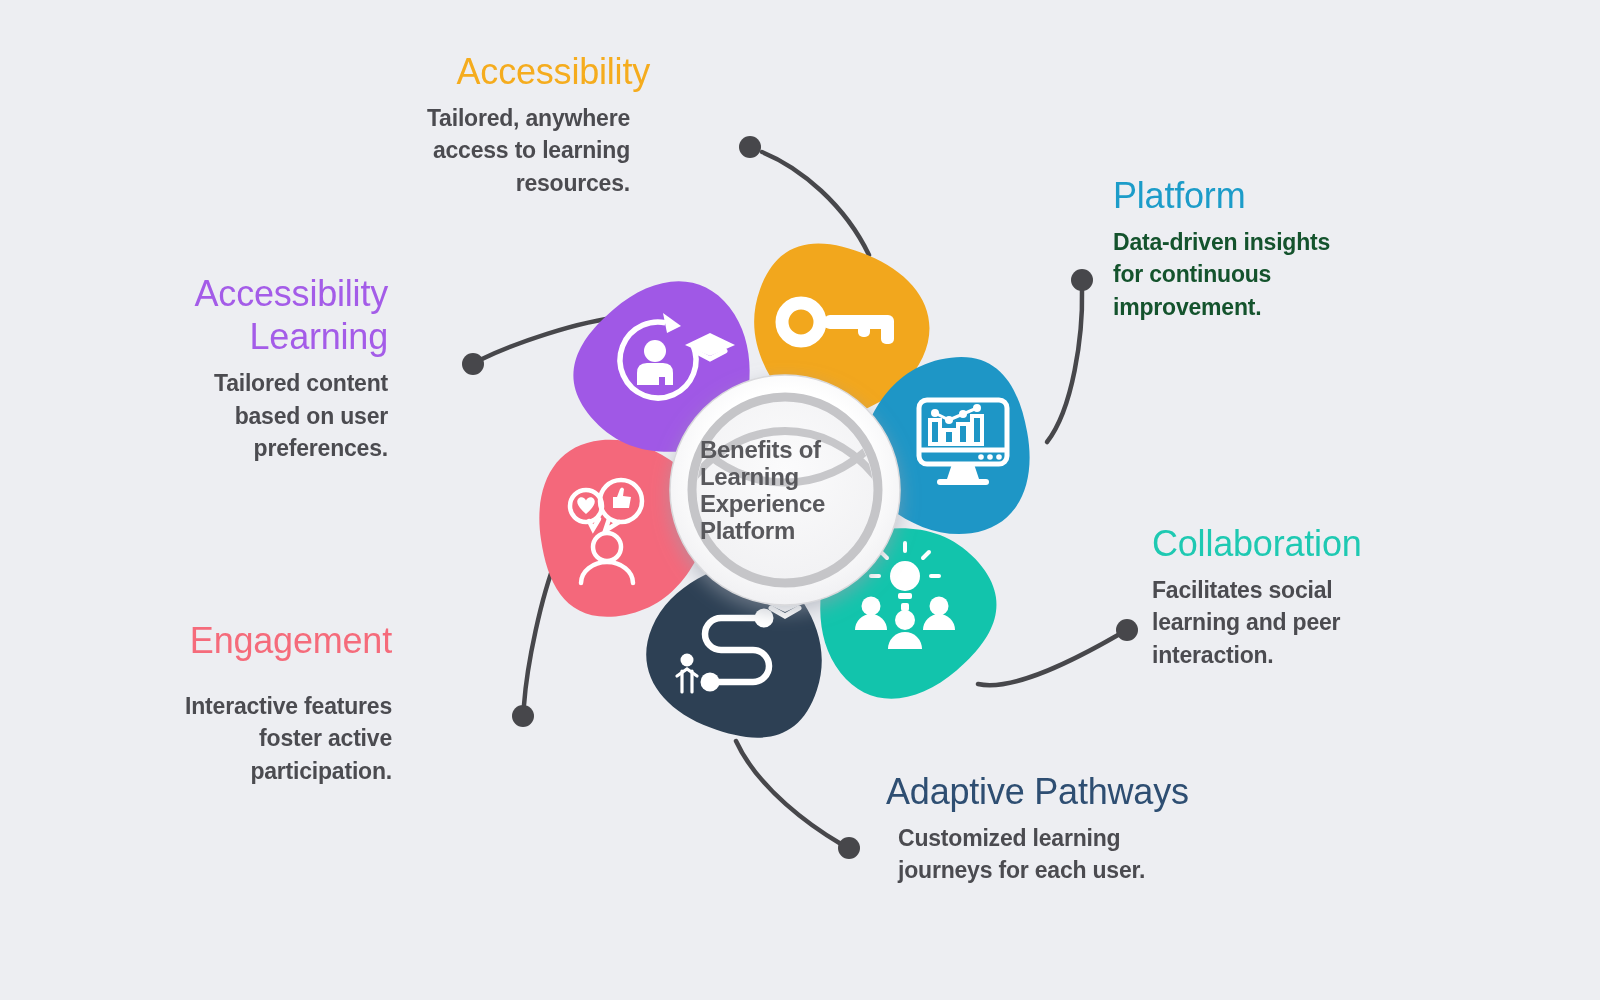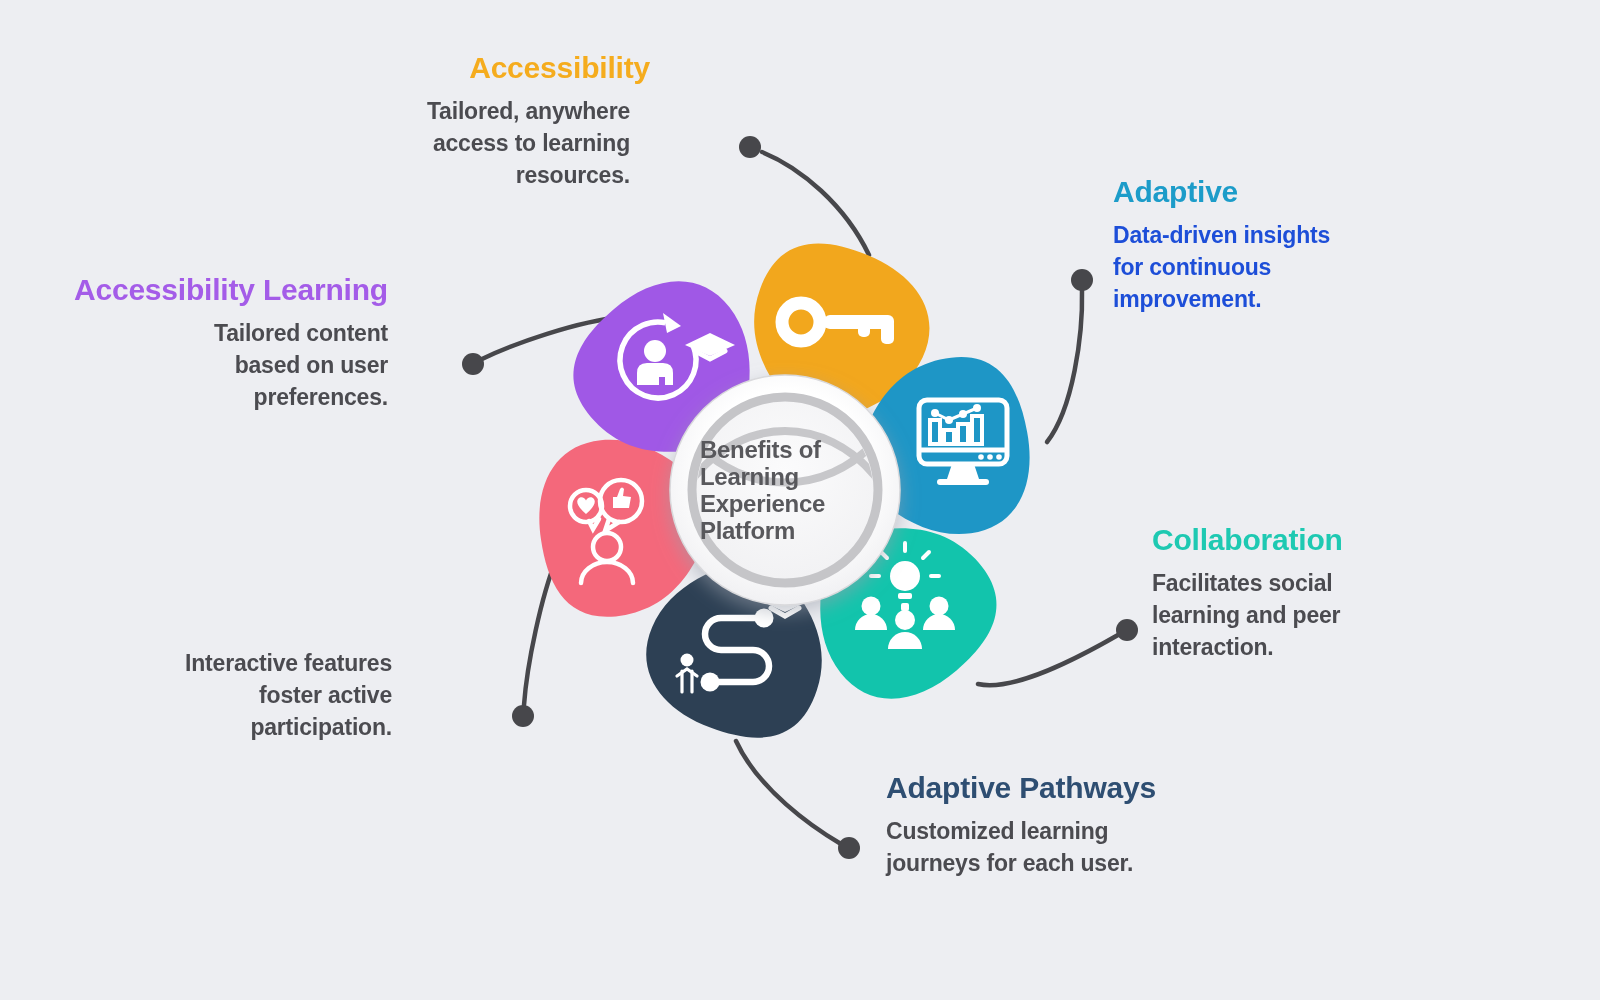--- a/index.html
+++ b/index.html
@@ -2,21 +2,21 @@
 <html><head>
 <meta charset="utf-8">
 <style>
   html,body{margin:0;padding:0;}
   body{font-family:"Liberation Sans","DejaVu Sans",sans-serif;}
   .stage{position:relative;width:1600px;height:1000px;overflow:hidden;}
   .gfx{position:absolute;left:0;top:0;}
   .item{position:absolute;z-index:5;}
   .item.right{text-align:right;}
   .item.left{text-align:left;}
-  .item-title{font-size:30px;font-weight:700;line-height:1.2;letter-spacing:-0.2px;}
+  .item-title{font-size:36px;font-weight:400;line-height:1.2;letter-spacing:-0.2px;}
   .item-desc{font-size:23px;font-weight:700;line-height:1.4;margin-top:9px;letter-spacing:-0.2px;}
   .item.right .item-desc{margin-left:auto;}
   .item.gap-lg .item-desc{margin-top:28px;}
   .item-accessibility .item-desc{margin-right:20px;}
   .center-label{position:absolute;z-index:6;left:785px;top:490px;transform:translate(-50%,-50%);
     width:170px;font-size:24px;font-weight:700;line-height:1.13;letter-spacing:-0.3px;}
 </style>
 </head>
 <body style="background: rgb(237, 238, 242);">
 
@@ -161,35 +161,36 @@
 </svg>
 
 <div class="center-label" style="color: rgb(88, 88, 92);">Benefits of Learning Experience Platform</div>
 
 <div class="item right item-accessibility" style="left:340px;top:50px;width:310px">
   <div class="item-title" style="color: rgb(245, 172, 30);">Accessibility</div>
   <div class="item-desc" style="width: 235px; color: rgb(75, 75, 80);">Tailored, anywhere access to learning resources.</div>
 </div>
 
 <div class="item left" style="left:1113px;top:174px;width:280px">
-  <div class="item-title" style="color: rgb(28, 156, 201);">Adaptive</div>
-  <div class="item-desc" style="width: 245px; color: #1d4ed8;">Data-driven insights for continuous improvement.</div>
+  <div class="item-title" style="color: rgb(28, 156, 201);">Platform</div>
+  <div class="item-desc" style="width: 245px; color: #14532d;">Data-driven insights for continuous improvement.</div>
 </div>
 
 <div class="item left" style="left:1152px;top:522px;width:260px">
   <div class="item-title" style="color: rgb(30, 201, 178);">Collaboration</div>
   <div class="item-desc" style="width: 215px; color: rgb(75, 75, 80);">Facilitates social learning and peer interaction.</div>
 </div>
 
 <div class="item left" style="left:886px;top:762px;width:310px">
   <div class="item-title" style="color: rgb(46, 78, 114); margin-top: 8px;">Adaptive Pathways</div>
-  <div class="item-desc" style="width: 250px; color: rgb(75, 75, 80);">Customized learning journeys for each user.</div>
+  <div class="item-desc" style="width: 250px; color: rgb(75, 75, 80); margin-left: 12px;">Customized learning journeys for each user.</div>
 </div>
 
 <div class="item right gap-lg" style="left:100px;top:619px;width:292px">
+  <div class="item-title" style="color: rgb(245, 107, 123);">Engagement</div>
   <div class="item-desc" style="width: 235px; color: rgb(75, 75, 80);">Interactive features foster active participation.</div>
 </div>
 
 <div class="item right" style="left:55px;top:272px;width:333px">
   <div class="item-title" style="color: rgb(164, 92, 232);">Accessibility Learning</div>
   <div class="item-desc" style="width: 210px; color: rgb(75, 75, 80);">Tailored content based on user preferences.</div>
 </div>
 
 </div>
 

